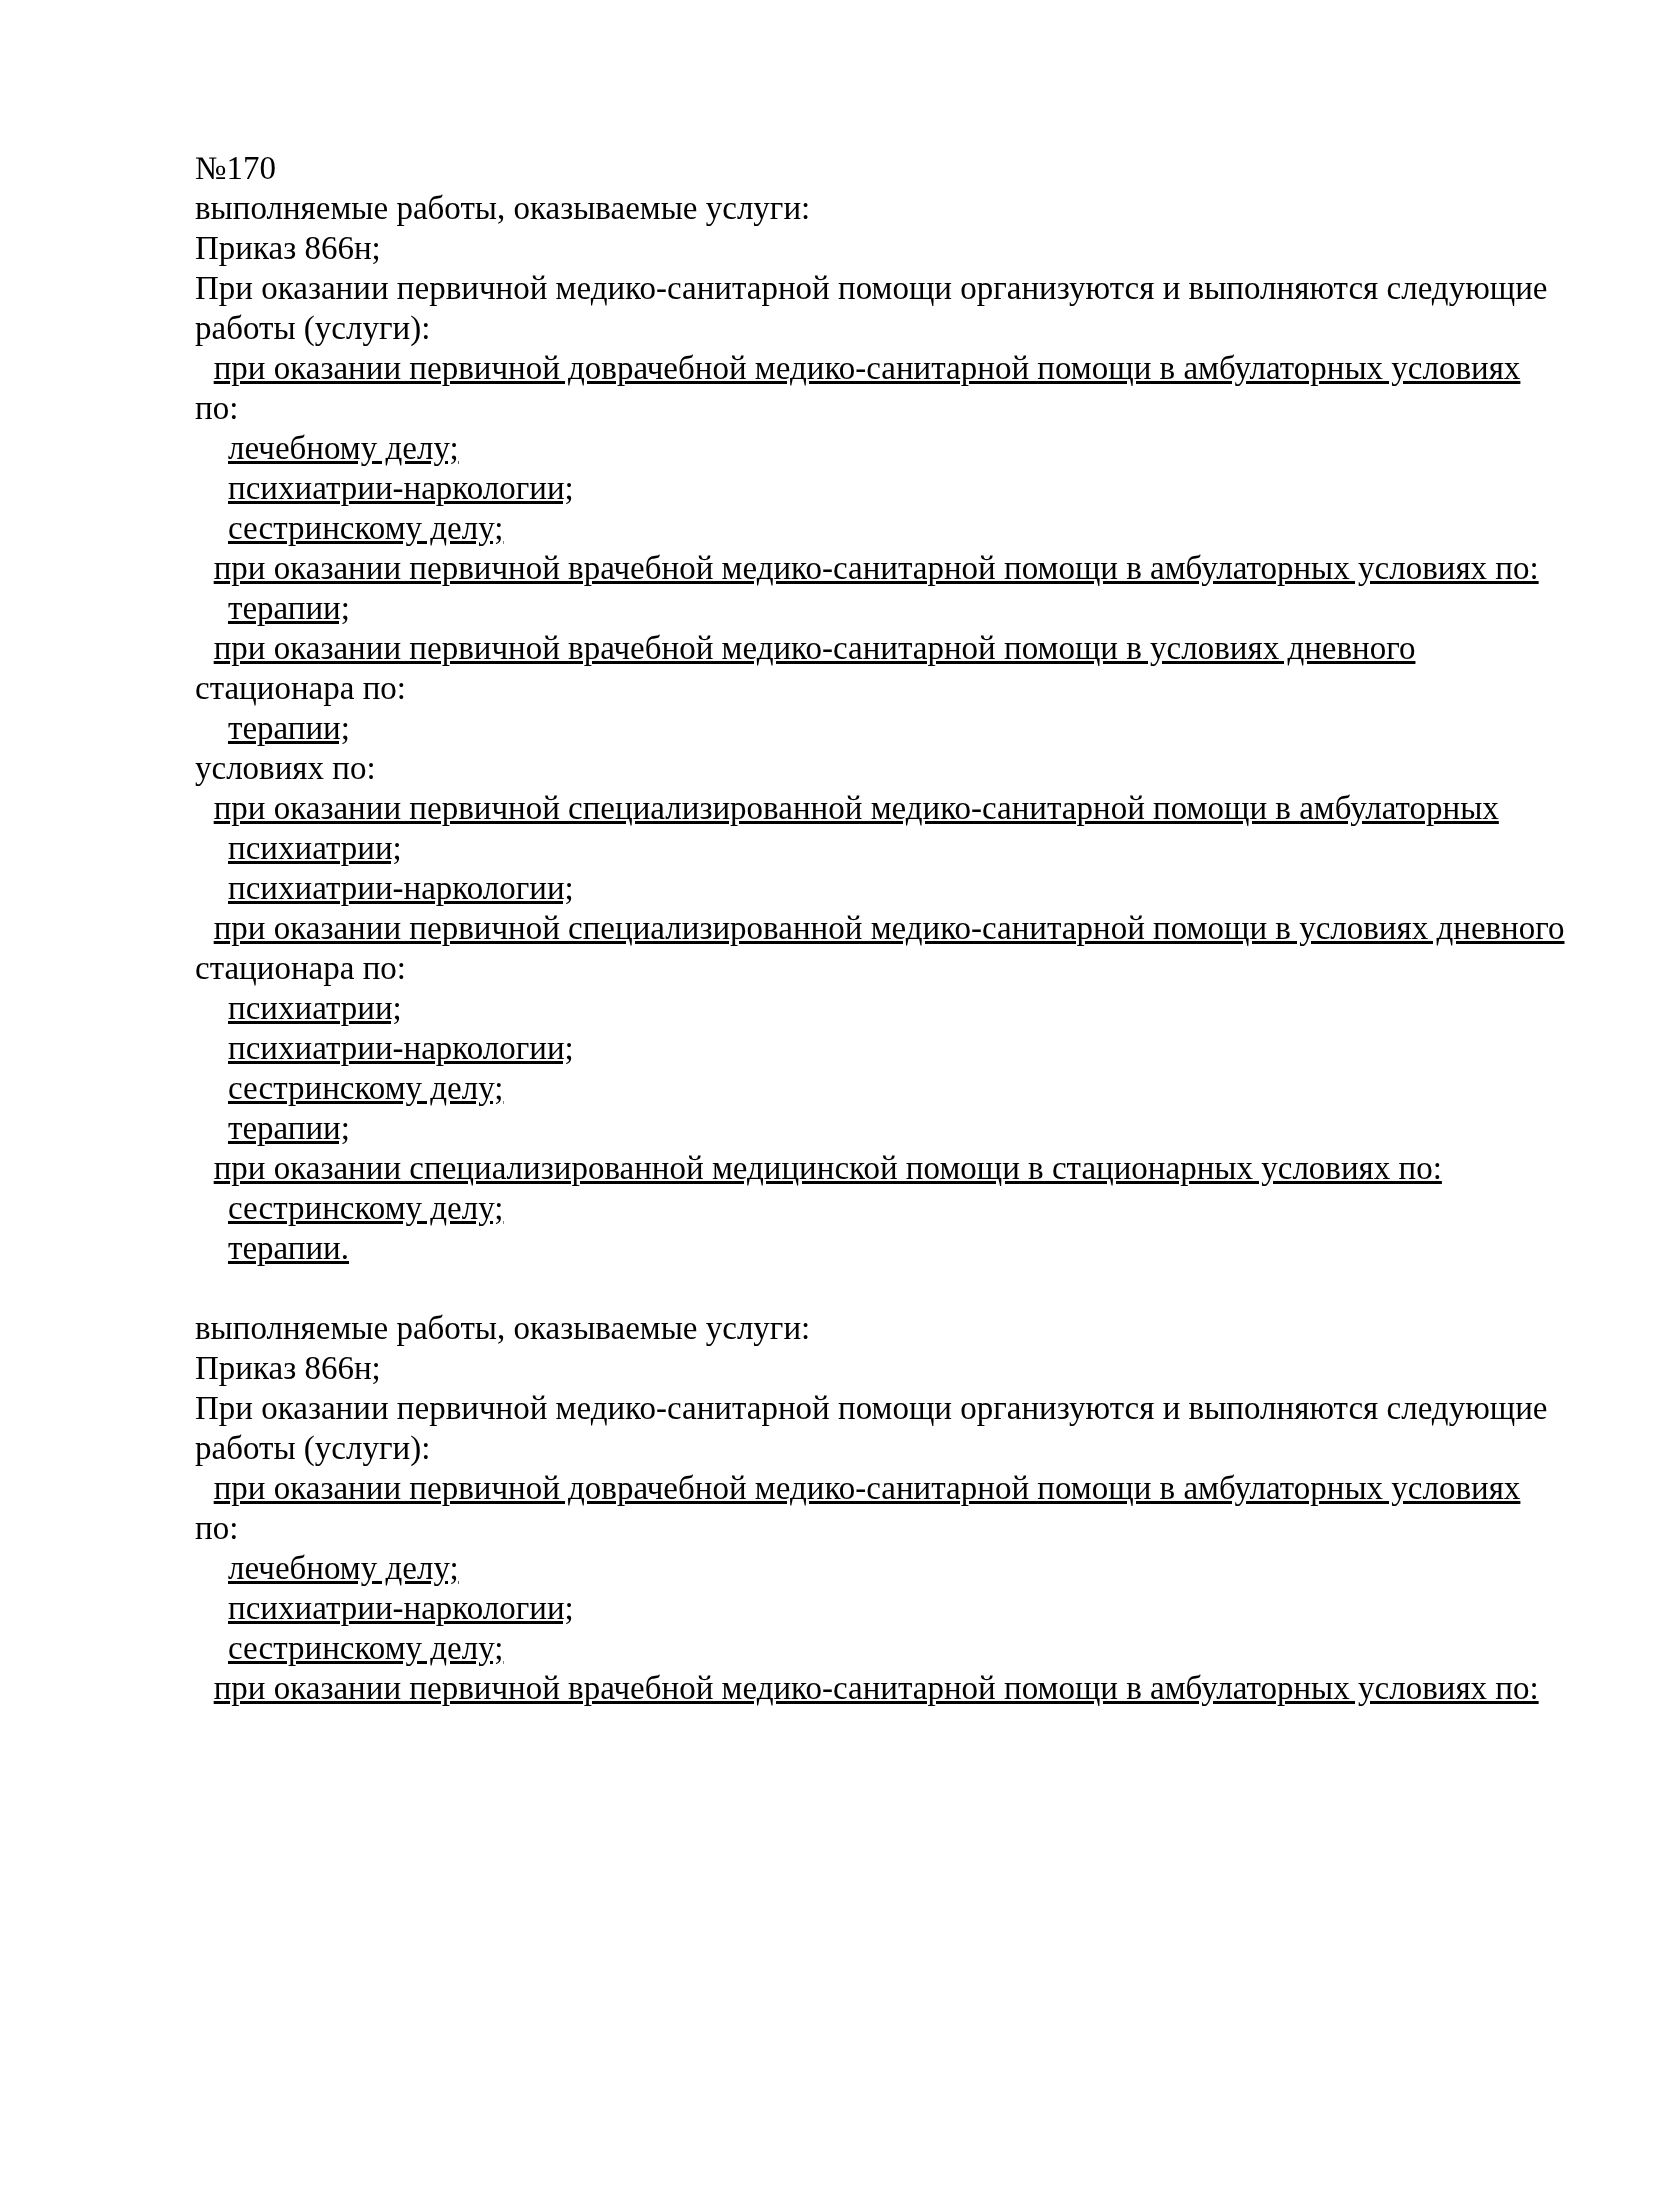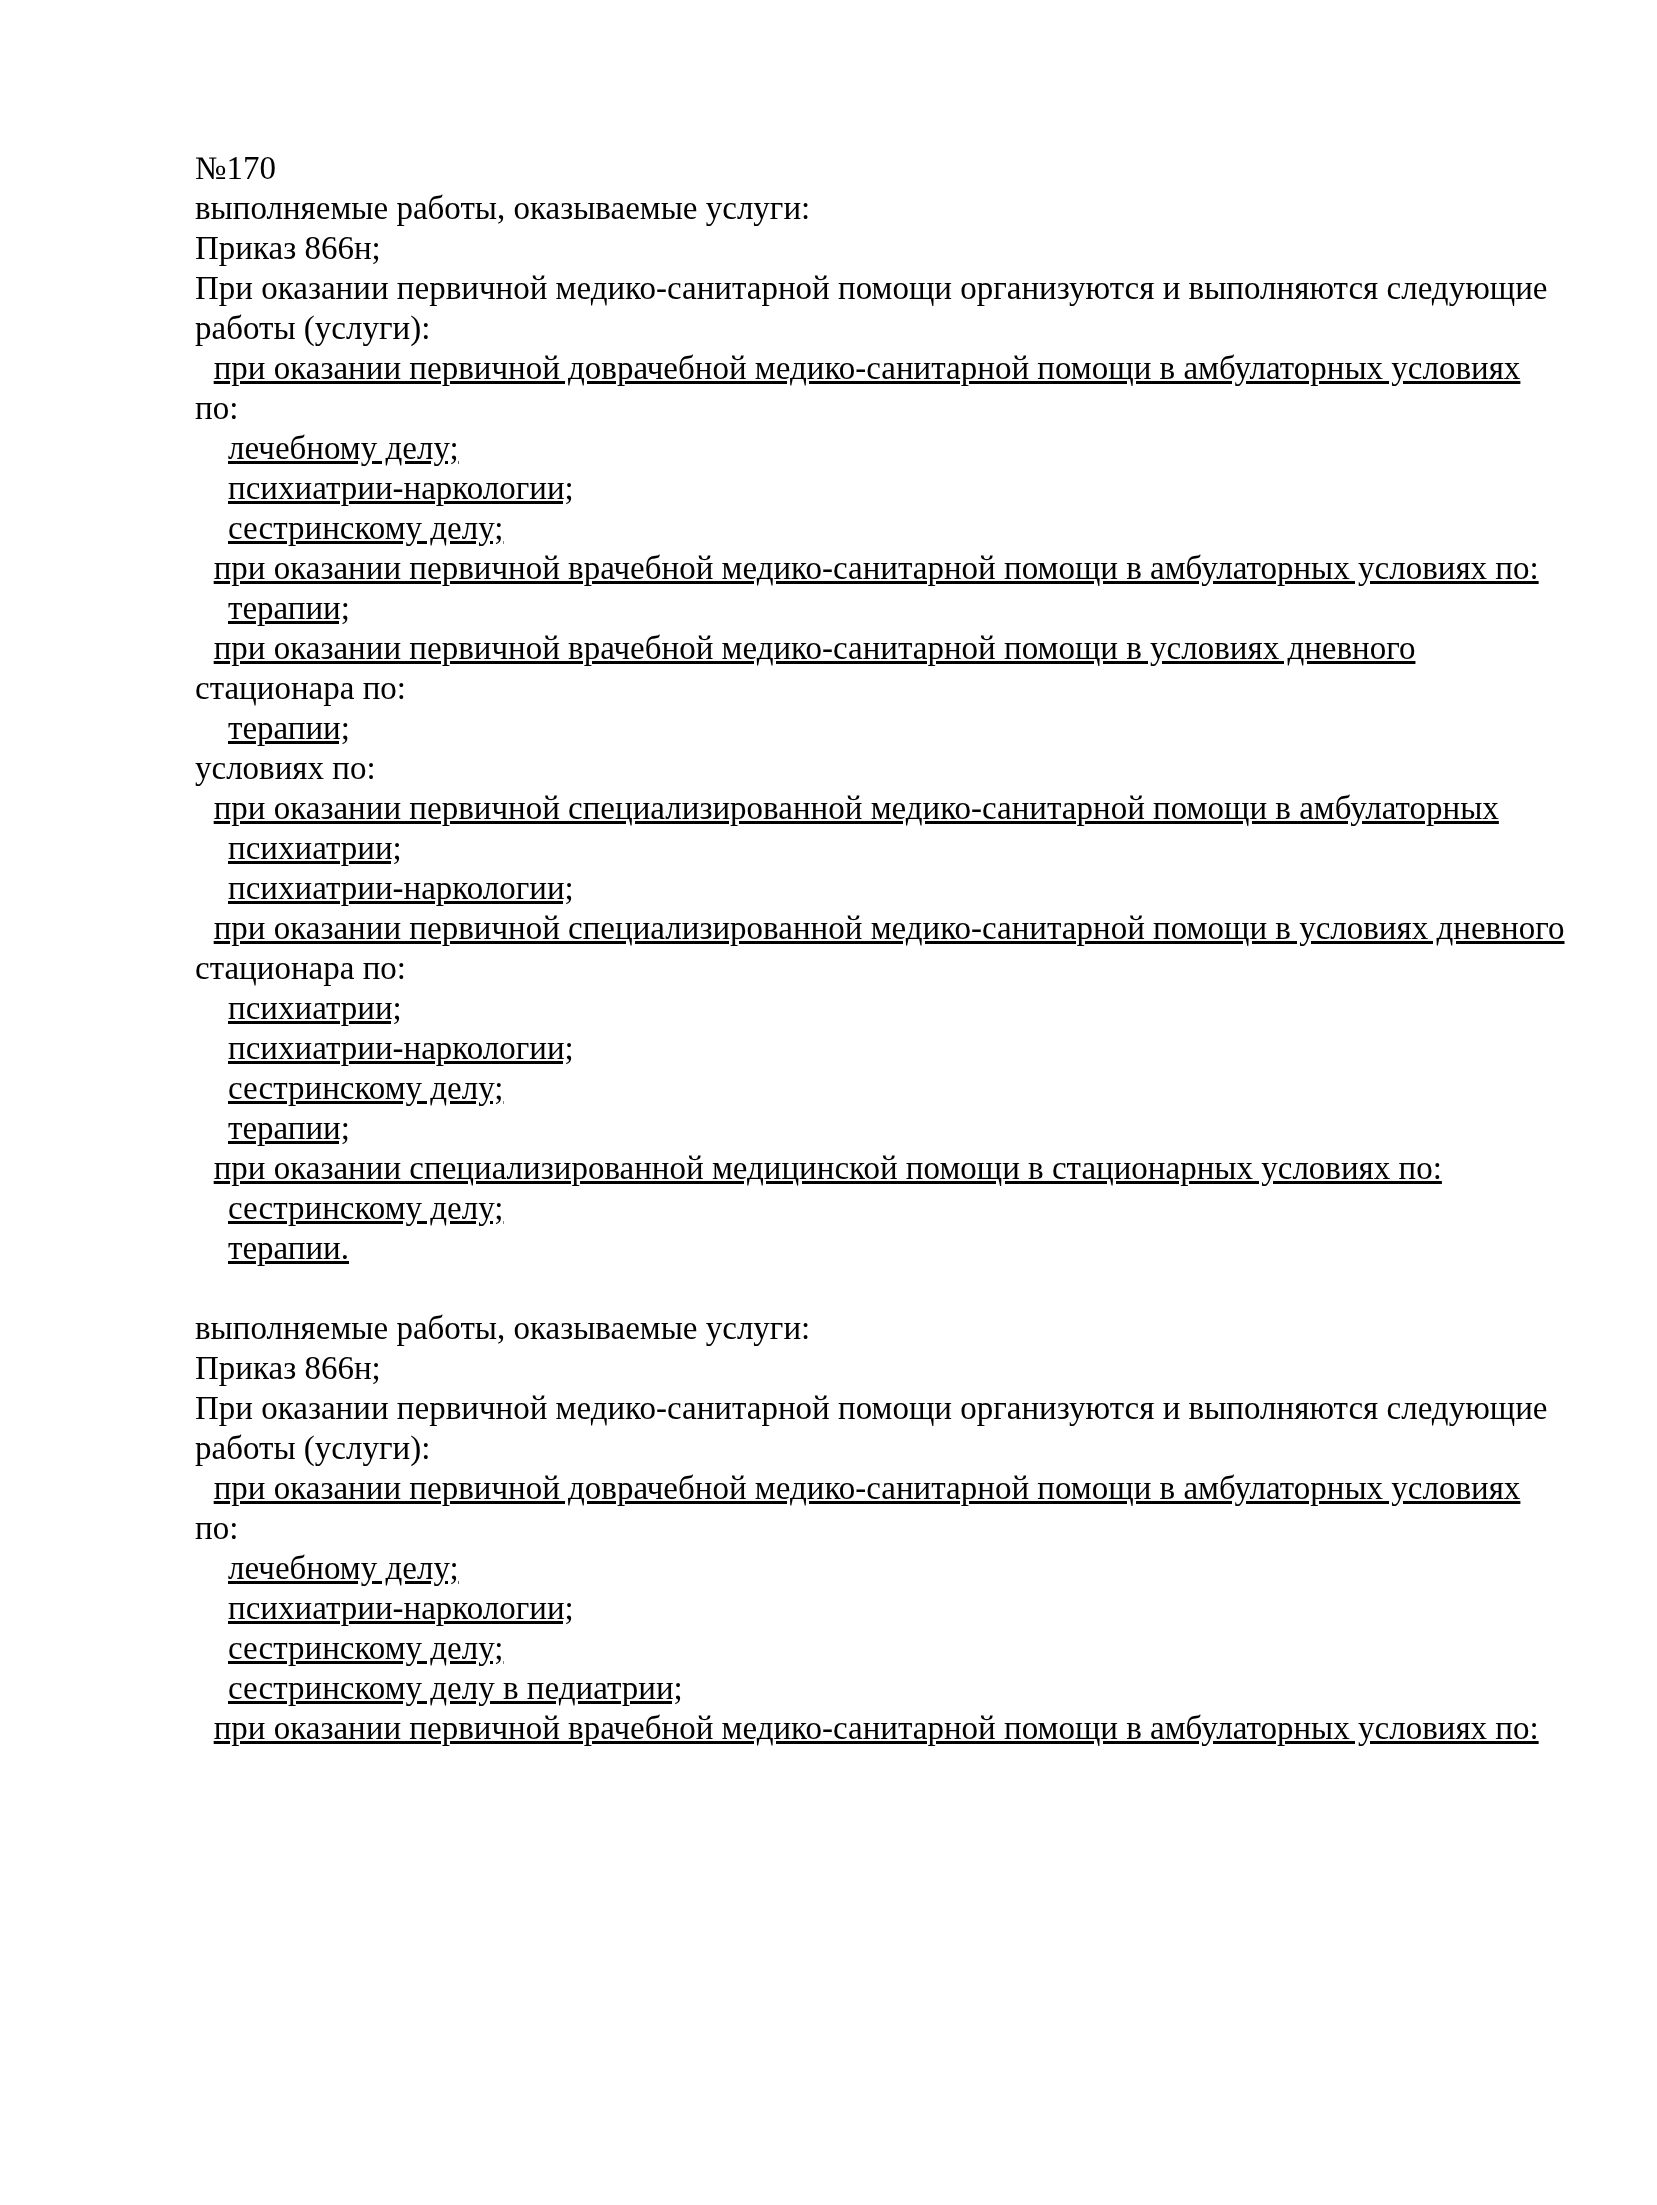--- a/index.html
+++ b/index.html
@@ -70,17 +70,16 @@
       <div class="line i0">&nbsp;</div>
       <div class="line i0">выполняемые работы, оказываемые услуги:</div>
       <div class="line i0">Приказ 866н;</div>
       <div class="line i0">При оказании первичной медико-санитарной помощи организуются и выполняются следующие</div>
       <div class="line i0">работы (услуги):</div>
       <div class="line i1">при оказании первичной доврачебной медико-санитарной помощи в амбулаторных условиях</div>
       <div class="line i0">по:</div>
       <div class="line i2">лечебному делу;</div>
       <div class="line i2">психиатрии-наркологии;</div>
       <div class="line i2">сестринскому делу;</div>
-      <div class="line i2">сестринскому делу в педиатрии;</div>
       <div class="line i1">при оказании первичной врачебной медико-санитарной помощи в амбулаторных условиях по:</div>
     </div>
 </div>
 
 
 </body></html>

